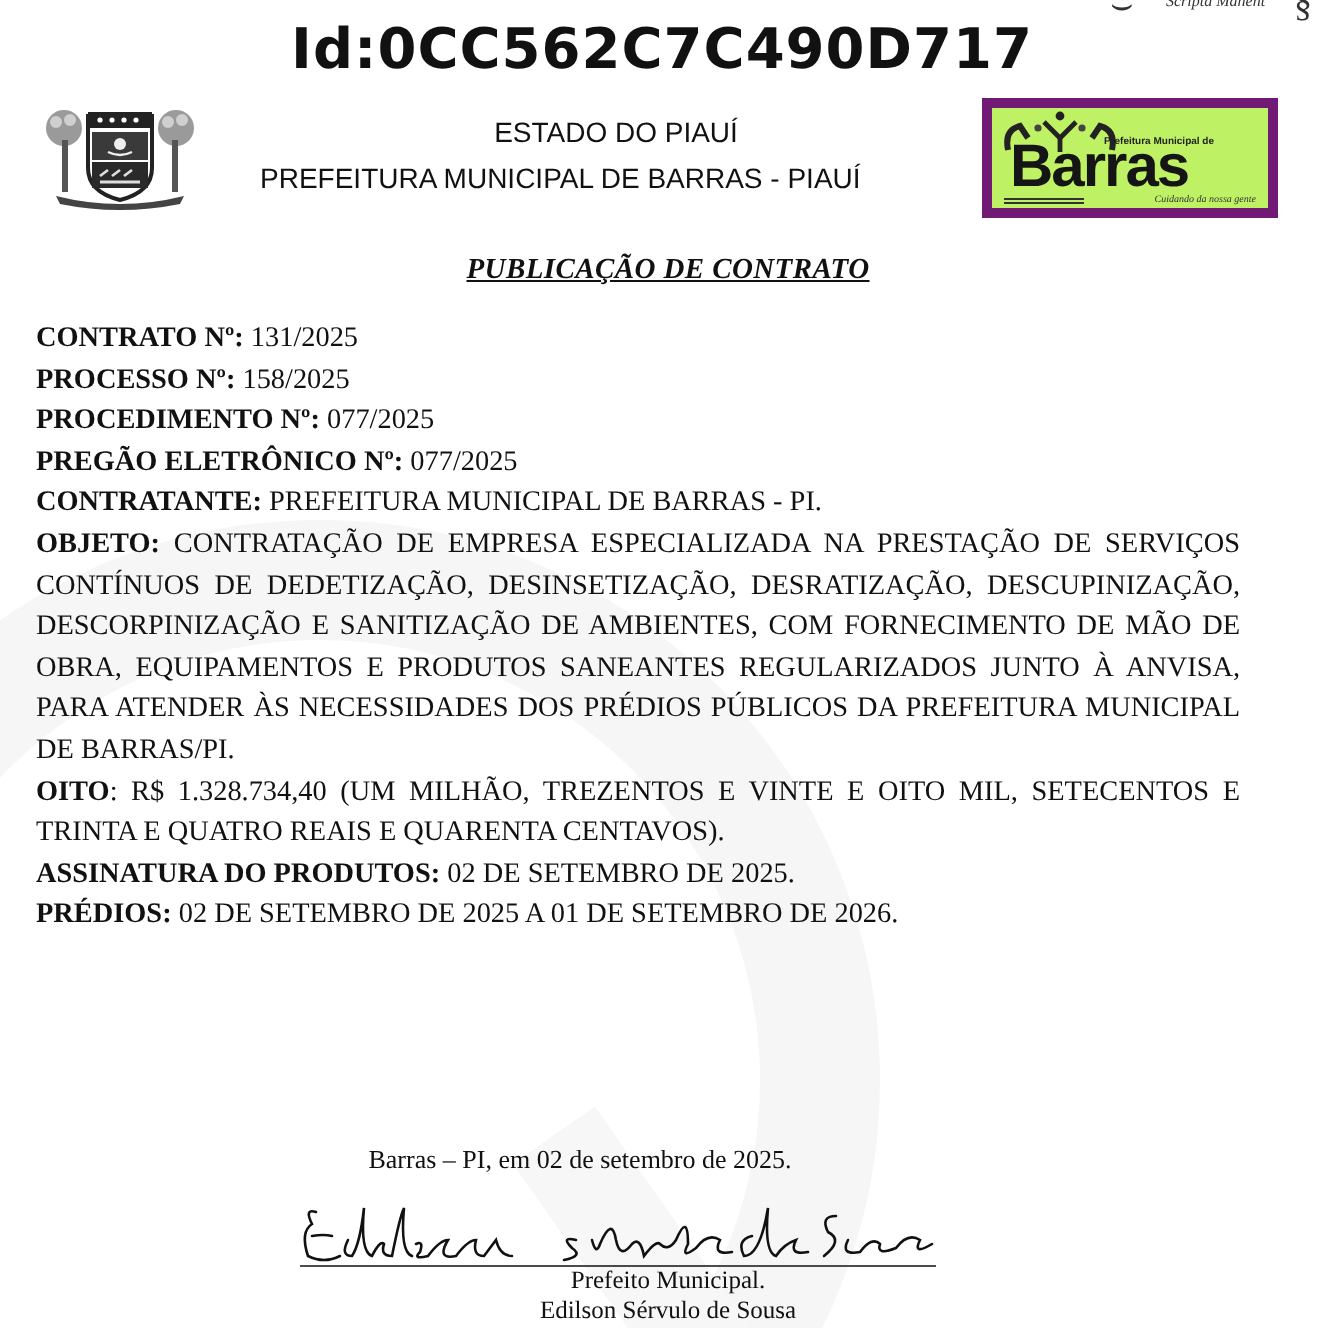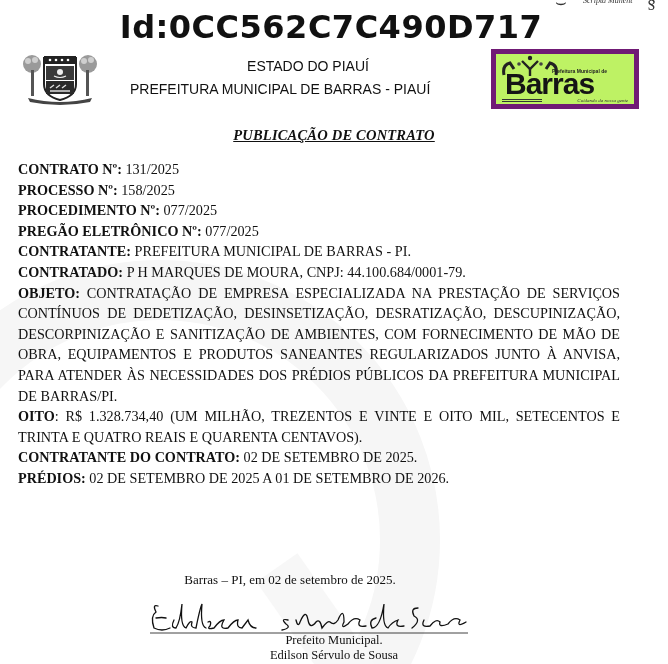--- a/index.html
+++ b/index.html
@@ -17,21 +17,21 @@
   }
   .top-logo-fragment {
     position:absolute; left:555px; top:-6px; width:110px; height:14px;
     font-family:"Liberation Serif", serif; font-style:italic; font-size:8px; color:#333;
   }
   .top-logo-fragment .l { position:absolute; left:0; top:-2px; font-size:18px; font-style:normal; }
   .top-logo-fragment .m { position:absolute; left:28px; top:2px; }
   .top-logo-fragment .r { position:absolute; left:92px; top:-2px; font-size:18px; font-style:normal; }
   .doc-id {
     position:absolute; left:0; width:668px; top:8px; text-align:center;
-    font-family:"DejaVu Sans", sans-serif; font-weight:bold; font-size:32px; letter-spacing:0.5px;
+    font-family:"DejaVu Sans", sans-serif; font-weight:bold; font-size:28px; letter-spacing:0.5px;
     color:#111; z-index:1;
   }
   .doc-id span { position:relative; left:-3px; }
   .crest {
     position:absolute; left:20px; top:48px; width:80px; height:58px; z-index:1;
   }
   .header-lines {
     position:absolute; left:0; width:668px; top:58px; z-index:1;
     font-family:"Liberation Sans", sans-serif; font-size:14px; color:#111;
   }
@@ -148,24 +148,23 @@
 </div>
 
 <div class="title">PUBLICAÇÃO DE CONTRATO</div>
 
 <div class="body-text">
   <p><b>CONTRATO Nº:</b><span> 131/2025</span></p>
   <p><b>PROCESSO Nº:</b><span> 158/2025</span></p>
   <p><b>PROCEDIMENTO Nº:</b><span> 077/2025</span></p>
   <p><b>PREGÃO ELETRÔNICO Nº:</b><span> 077/2025</span></p>
   <p><b>CONTRATANTE:</b><span> PREFEITURA MUNICIPAL DE BARRAS - PI.</span></p>
-  <p><b>CONTRATADO:</b><span> P H MARQUES DE MOURA, CNPJ: 44.100.684/0001-79.</span></p>
   <p class="j"><b>OBJETO:</b><span> CONTRATAÇÃO DE EMPRESA ESPECIALIZADA NA PRESTAÇÃO DE SERVIÇOS CONTÍNUOS DE DEDETIZAÇÃO, DESINSETIZAÇÃO, DESRATIZAÇÃO, DESCUPINIZAÇÃO, DESCORPINIZAÇÃO E SANITIZAÇÃO DE AMBIENTES, COM FORNECIMENTO DE MÃO DE OBRA, EQUIPAMENTOS E PRODUTOS SANEANTES REGULARIZADOS JUNTO À ANVISA, PARA ATENDER ÀS NECESSIDADES DOS PRÉDIOS PÚBLICOS DA PREFEITURA MUNICIPAL DE BARRAS/PI.</span></p>
   <p class="j"><b>OITO</b><span>: R$ 1.328.734,40 (UM MILHÃO, TREZENTOS E VINTE E OITO MIL, SETECENTOS E TRINTA E QUATRO REAIS E QUARENTA CENTAVOS).</span></p>
-  <p><b>CONTRATANTE DO CONTRATO:</b><span> 02 DE SETEMBRO DE 2025.</span></p>
+  <p><b>ASSINATURA DO PRODUTOS:</b><span> 02 DE SETEMBRO DE 2025.</span></p>
   <p><b>PRÉDIOS:</b><span> 02 DE SETEMBRO DE 2025 A 01 DE SETEMBRO DE 2026.</span></p>
 </div>
 
 <div class="place-date">Barras – PI, em 02 de setembro de 2025.</div>
 
 <svg class="signature" viewBox="0 0 330 40">
   <g stroke="#111" stroke-width="1.3" fill="none" stroke-linecap="round">
     <path d="M10 8 Q4 6 8 14 Q2 18 6 30 Q14 34 22 30"></path>
     <path d="M8 20 Q14 19 18 20"></path>
     <path d="M26 22 Q22 30 28 30 Q32 24 34 6 Q32 28 38 30 Q42 22 44 24 Q42 30 48 30 Q52 10 54 6 Q52 28 58 30"></path>

